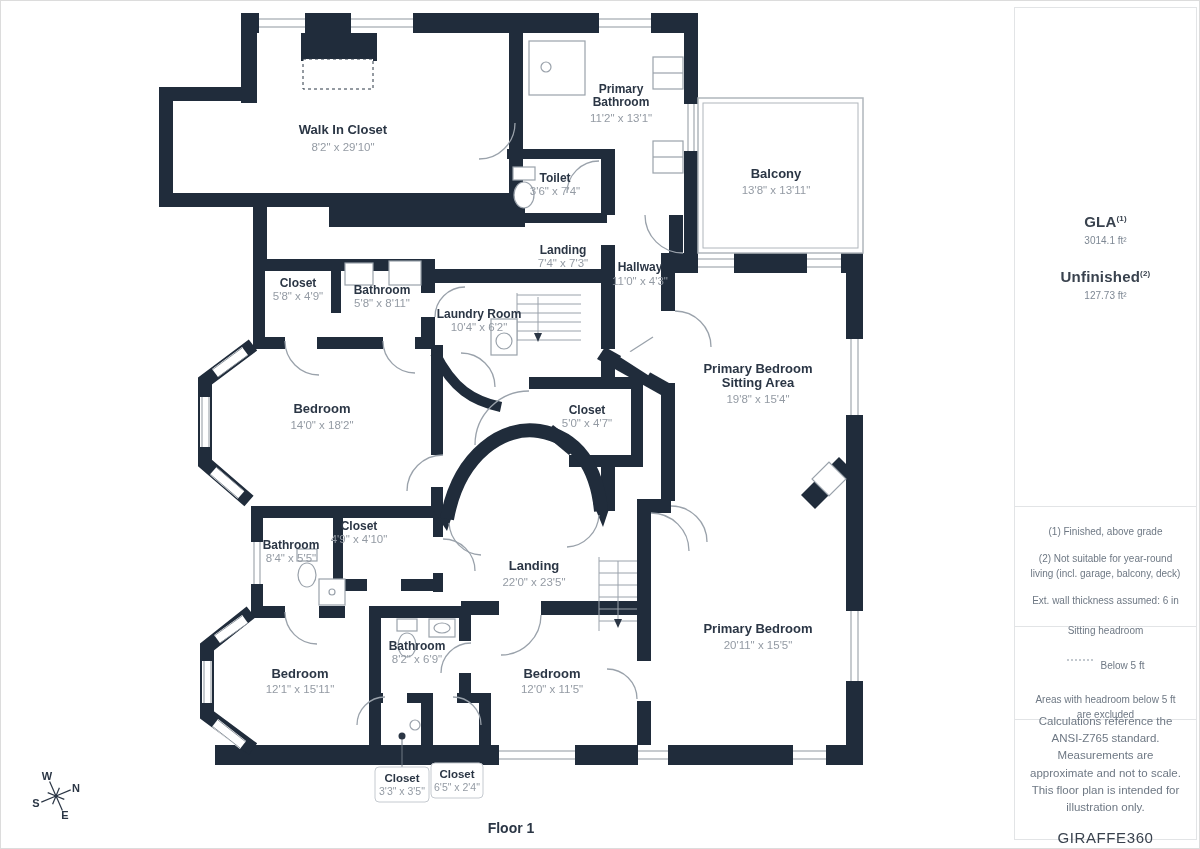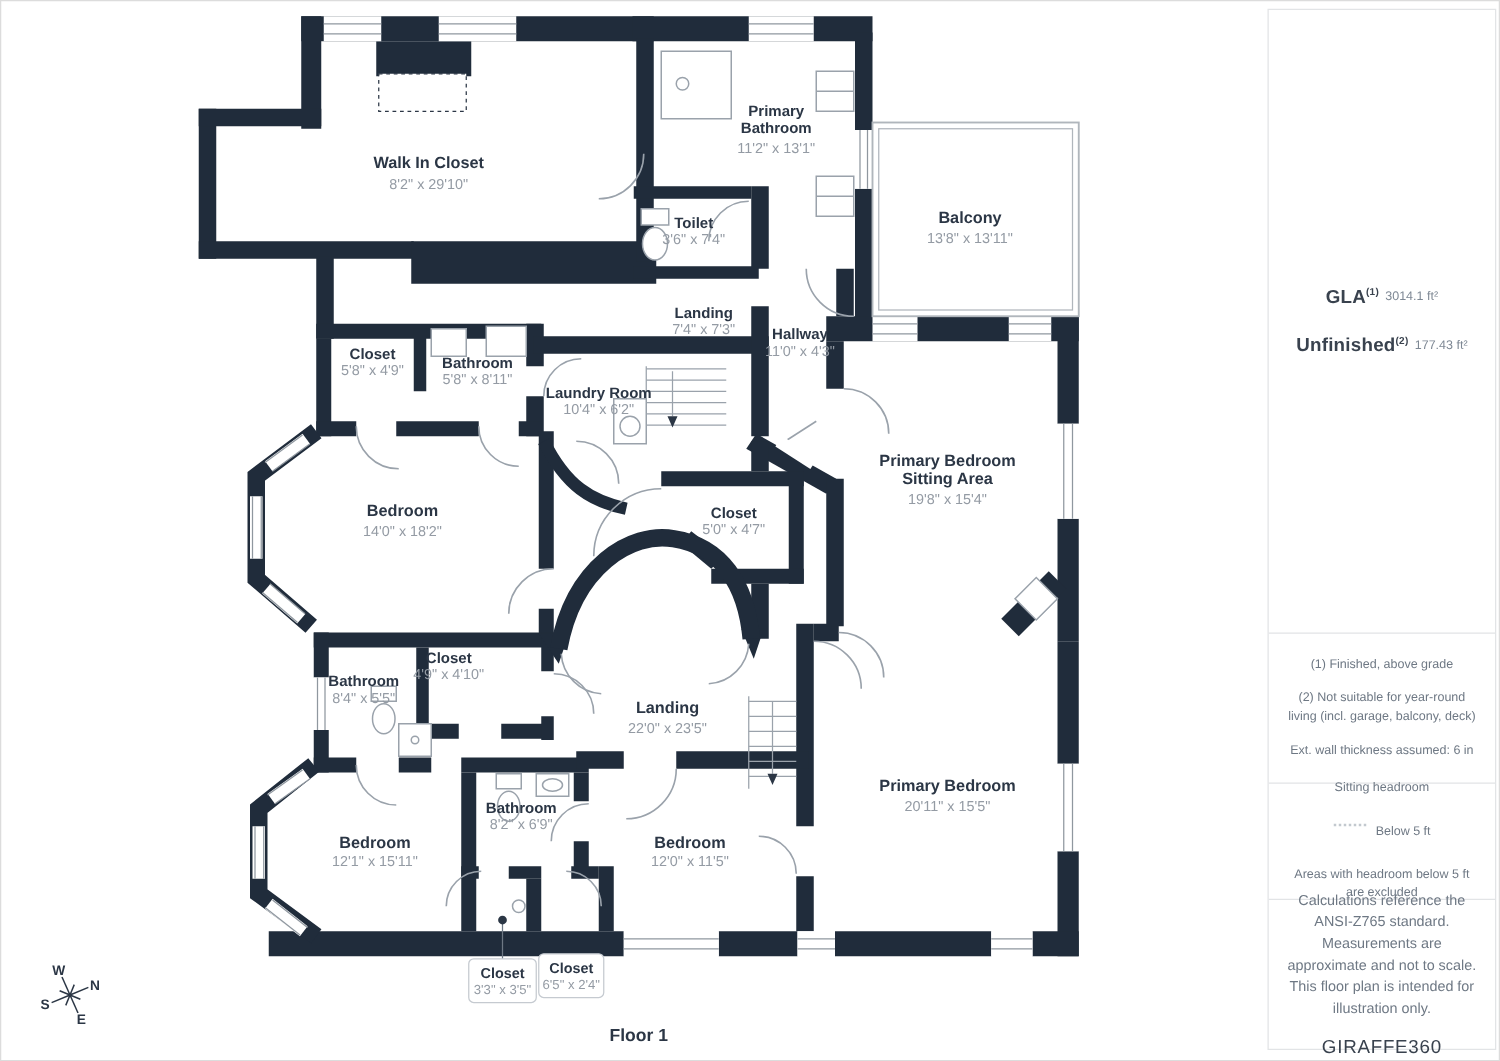--- a/index.html
+++ b/index.html
@@ -19,21 +19,21 @@
            background:#fff;border:1px solid #e2e4e6;box-sizing:border-box;
            display:flex;flex-direction:column;}
   .panel-section{box-sizing:border-box;padding:10px 14px;display:flex;
                  flex-direction:column;align-items:center;justify-content:center;
                  text-align:center;}
   .panel-section + .panel-section{border-top:1px solid #e2e4e6;}
   .area-section{height:498px;gap:22px;}
   .notes-section{height:120px;gap:13px;}
   .legend-section{height:93px;gap:8px;}
   .disclaimer-section{height:120px;gap:13px;}
-  .stat{display:flex;flex-direction:row;gap:5px;align-items:center;justify-content:flex-end;}
+  .stat{display:flex;flex-direction:column;gap:5px;align-items:center;justify-content:flex-end;}
   .stat-label{font-size:15px;font-weight:700;color:#39424e;letter-spacing:.2px;}
   .stat-label sup{font-size:8px;font-weight:700;color:#39424e;}
   .stat-value{font-size:10px;color:#7e8894;}
   .note-text,.legend-text{font-size:10px;color:#6e7884;line-height:1.45;margin:0;}
   .legend-row{display:flex;align-items:flex-start;gap:8px;margin:12px;}
   .dash-sample{display:inline-block;width:26px;border-top:2px dotted #c3c9cf;}
   .disclaimer-text{font-size:11.5px;color:#6e7884;line-height:1.5;margin:0;}
   .brand{font-size:15px;letter-spacing:.6px;color:#39424e;}
   .brand .b1{font-weight:400;}
   .brand .b2{font-weight:400;}
@@ -406,21 +406,21 @@
 
   
   <aside class="sidebar">
     <section class="panel-section area-section">
       <div class="stat">
         <div class="stat-label"><span>GLA</span><sup>(1)</sup></div>
         <div class="stat-value">3014.1 ft²</div>
       </div>
       <div class="stat">
         <div class="stat-label"><span>Unfinished</span><sup>(2)</sup></div>
-        <div class="stat-value">177.43 ft²</div>
+        <div class="stat-value">127.73 ft²</div>
       </div>
     </section>
 
     <section class="panel-section notes-section">
       <p class="note-text">(1) Finished, above grade</p>
       <p class="note-text">(2) Not suitable for year-round living (incl. garage, balcony, deck)</p>
       <p class="note-text">Ext. wall thickness assumed: 6 in</p>
     </section>
 
     <section class="panel-section legend-section">

